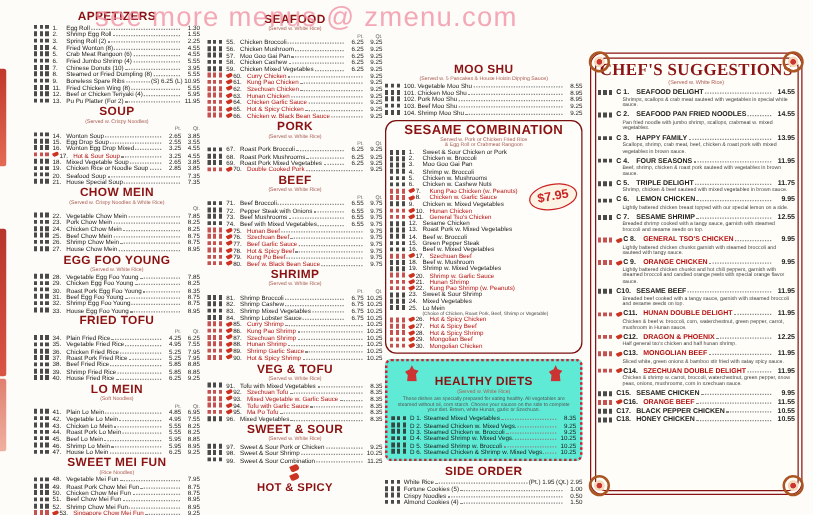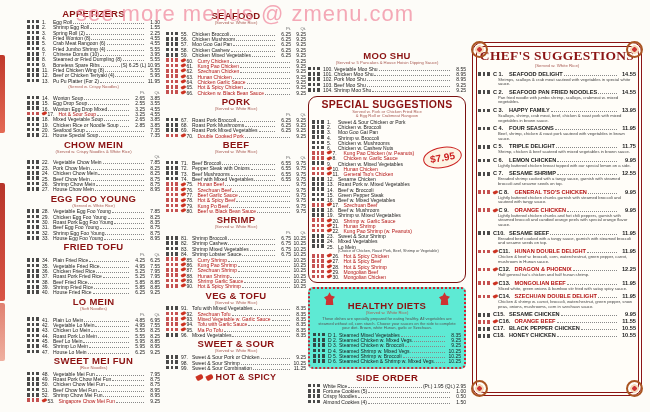--- a/index.html
+++ b/index.html
@@ -32,21 +32,21 @@
   .pr{flex:none;min-width:15px;text-align:right;}
   .row-note{font-size:3.8px;line-height:4.4px;color:#444;margin-left:26px;white-space:nowrap;}
   .box-special{border:1.5px solid #7a1010;border-radius:9px;padding:2px 3px 3px;margin:3px 0 4px;background:#fffdf9;}
   .box-special .sec-title{font-size:10.5px;line-height:11px;}
   .box-special .row{height:5.2px;}
   .badge{position:absolute;right:3px;top:50px;transform:rotate(-10deg);border:1.8px solid #c22;border-radius:50%;padding:4px 6px;font-size:10px;font-weight:bold;color:#c22;background:#fdf3e4;z-index:2;}
   .box-dotted{border:2px dotted #cc2233;border-radius:5px;padding:12px 3px 3px;margin:3px 0 4px;background:#5eead4;}
   .rooster{position:absolute;top:3px;width:11px;height:13px;background:#c33;clip-path:polygon(50% 0,65% 25%,100% 35%,80% 55%,85% 100%,15% 100%,20% 60%,0 40%,35% 25%);}
   .r-left{left:14px;}
   .r-right{right:14px;}
-  .hotspicy .sec-title{color:#8b1212;font-size:9px;display:flex;justify-content:center;align-items:center;gap:2px;margin-top:2px;}
+  .hotspicy .sec-title{color:#8b1212;font-size:9px;display:flex;justify-content:center;align-items:center;gap:2px;margin-top:2px;flex-direction:column;}
   .hotspicy .chili{width:7px;height:4.5px;}
   .chef-box{position:absolute;left:472px;top:42px;width:170px;height:354px;border:1.6px solid #8b1414;border-radius:10px;background:#fffdf8;padding:4px 5px 3px;box-sizing:border-box;}
   .chef-box::after{content:"";position:absolute;inset:2.5px;border:1px solid #8b1414;border-radius:8px;pointer-events:none;}
   .corner{position:absolute;width:13px;height:13px;border:2px solid #a52;border-radius:50%;background:radial-gradient(circle,#c33 2px,#f5d9b8 2.5px 4px,transparent 4.5px);z-index:3;}
   .c-tl{left:-2px;top:-2px;} .c-tr{right:-2px;top:-2px;} .c-bl{left:-2px;bottom:-2px;} .c-br{right:-2px;bottom:-2px;}
   .chef-title{font-family:"Liberation Serif",serif;font-weight:bold;color:#8b1414;text-align:center;font-size:13.5px;line-height:14px;letter-spacing:.3px;margin-top:2px;}
   .chef-sub{text-align:center;font-size:4.4px;color:#a85a52;line-height:5.5px;margin-bottom:2px;}
   .c-row{display:flex;align-items:baseline;font-size:5.6px;font-weight:bold;color:#222;height:7px;white-space:nowrap;}
   .c-row.hot .nm{color:#b31212;}
   .c-row .num{width:16px;}
@@ -144,20 +144,21 @@
         </div>
         <div class="row">
           <span class="cjk"></span>
           <span class="num">13.</span>
           <span class="nm">Pu Pu Platter (For 2)</span>
           <span class="dots"></span>
           <span class="pr">11.95</span>
         </div>
       </div>
       <div class="section">
+        <div class="sec-title"><span>SOUP</span></div>
         <div class="sec-sub">(Served w. Crispy Noodles)</div>
         <div class="ptqt">
           <span class="pch">Pt.</span>
           <span class="pch">Qt.</span>
         </div>
         <div class="row">
           <span class="cjk"></span>
           <span class="num">14.</span>
           <span class="nm">Wonton Soup</span>
           <span class="dots"></span>
@@ -929,21 +930,21 @@
         <div class="row">
           <span class="cjk"></span>
           <span class="num">104.</span>
           <span class="nm">Shrimp Moo Shu</span>
           <span class="dots"></span>
           <span class="pr">9.25</span>
         </div>
       </div>
       <div class="section box-special">
         <div class="badge">$7.95</div>
-        <div class="sec-title"><span>SPECIAL SUGGESTIONS</span></div>
+        <div class="sec-title"><span>SESAME COMBINATION</span></div>
         <div class="sec-sub">Served w. Pork or Chicken Fried Rice
 &amp; Egg Roll or Crabmeat Rangoon</div>
         <div class="row">
           <span class="cjk"></span>
           <span class="num">1.</span>
           <span class="nm">Sweet &amp; Sour Chicken or Pork</span>
         </div>
         <div class="row">
           <span class="cjk"></span>
           <span class="num">2.</span>

